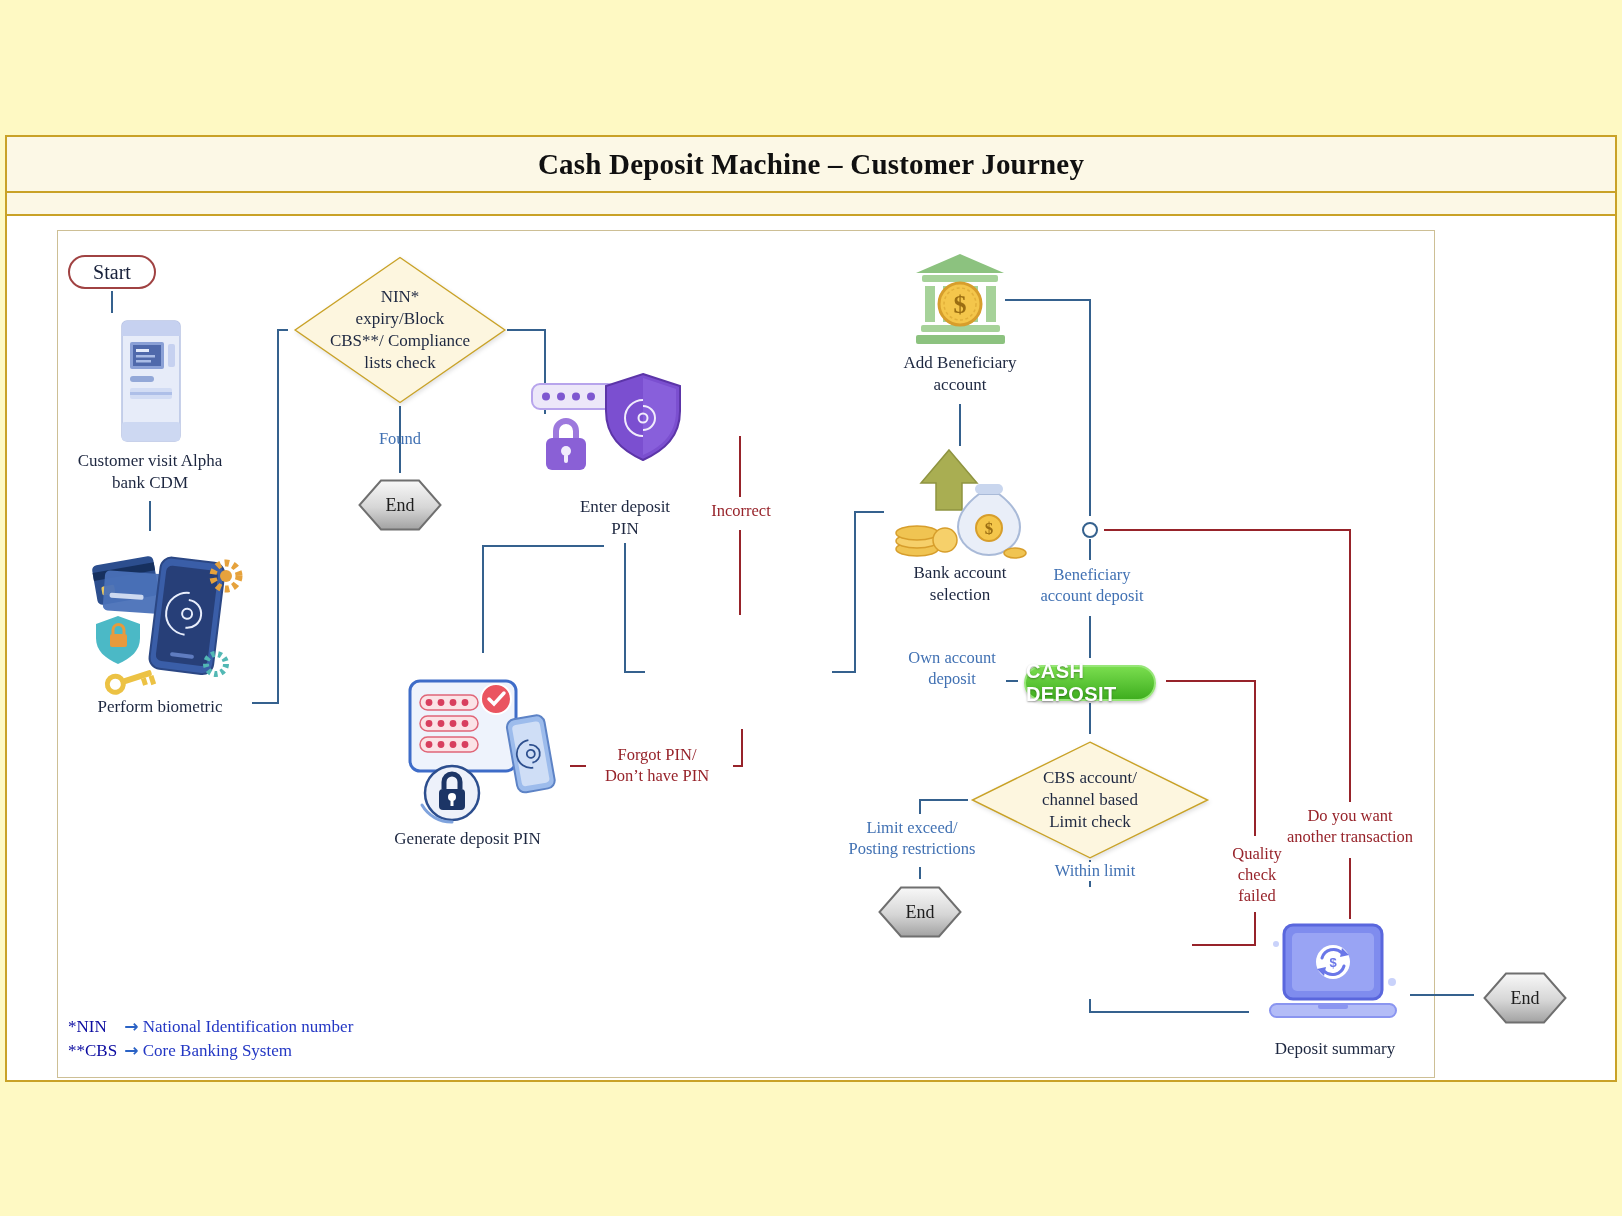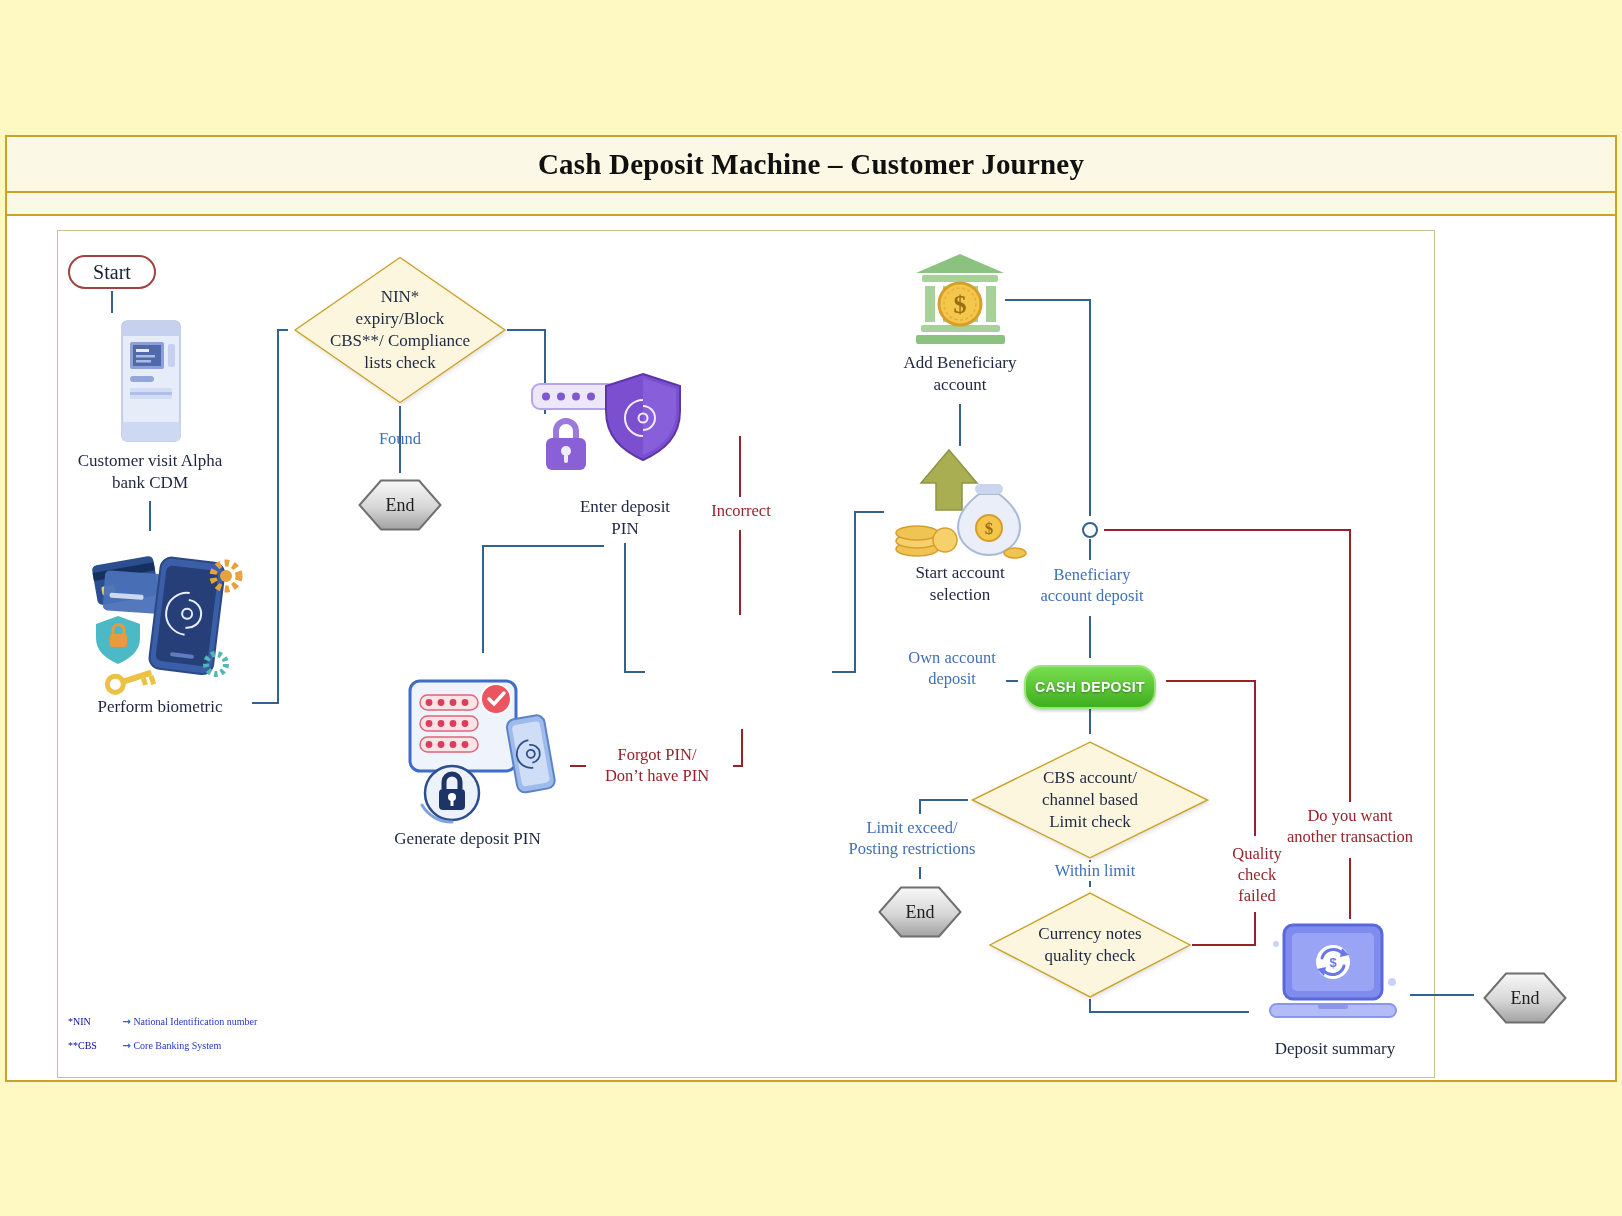--- a/index.html
+++ b/index.html
@@ -24,26 +24,26 @@
   .pill{position:absolute;left:68px;top:255px;width:88px;height:34px;z-index:3;border:2px solid #a04242;border-radius:17px;
     background:#fff;display:flex;align-items:center;justify-content:center;font-size:20px;color:#17203a}
   .diamond{position:absolute;z-index:3}
   .diamond svg{position:absolute;left:0;top:0;width:100%;height:100%;overflow:visible;filter:drop-shadow(1px 2px 2px rgba(0,0,0,.12))}
   .diamond polygon{fill:#fdf6df;stroke:#c9a227;stroke-width:1.4;vector-effect:non-scaling-stroke}
   .dtext{position:absolute;inset:0;display:flex;align-items:center;justify-content:center;text-align:center;
     white-space:pre-line;font-size:17px;line-height:1.3;color:#1d2740}
   .hex{position:absolute;width:84px;height:52px;z-index:3}
   .hex svg{position:absolute;inset:0;width:100%;height:100%}
   .hex-label{position:absolute;inset:0;display:flex;align-items:center;justify-content:center;font-size:18px;color:#1e1e1e}
-  .btn-green{position:absolute;left:1024px;top:665px;width:132px;height:44px;z-index:3;
+  .btn-green{position:absolute;left:1024px;top:665px;width:132px;height:36px;z-index:3;
     background:linear-gradient(180deg,#79dd4e,#3fae1f);border:2px solid #97e678;border-radius:18px;color:#fff;
-    font-family:"Liberation Sans",sans-serif;font-weight:bold;font-size:14px;letter-spacing:.4px;
-    display:flex;align-items:center;justify-content:center;text-shadow:0 1px 2px rgba(0,0,0,.35);box-shadow:0 2px 3px rgba(0,0,0,.2)}
+    font-family:"Liberation Sans",sans-serif;font-weight:bold;font-size:20px;letter-spacing:.4px;
+    display:flex;align-items:center;text-shadow:0 1px 2px rgba(0,0,0,.35);box-shadow:0 2px 3px rgba(0,0,0,.2)}
   .junction{position:absolute;left:1082px;top:522px;width:16px;height:16px;z-index:3;border:2.5px solid #35618e;border-radius:50%;background:#fff}
-  .footnote{position:absolute;z-index:3;font-size:10px}
+  .footnote{position:absolute;z-index:3;font-size:17px}
   .fterm{color:#0a0aa0;display:inline-block;min-width:52px}
   .farrow{color:#2a62c5;font-weight:bold;font-family:"DejaVu Sans",sans-serif}
   .fdef{color:#2337c4}
 </style>
 </head>
 <body>
 
 <div class="canvas">
 
   <div class="band title">
@@ -255,21 +255,21 @@
       <ellipse cx="24" cy="93" rx="21" ry="7" fill="#f6d06a" stroke="#d79e2c" stroke-width="1.5"></ellipse>
       <ellipse cx="24" cy="85" rx="21" ry="7" fill="#f0c452" stroke="#d79e2c" stroke-width="1.5"></ellipse>
       <circle cx="52" cy="92" r="12" fill="#f6d06a" stroke="#d79e2c" stroke-width="1.5"></circle>
       <path d="M86,46 c-13,10 -21,21 -21,33 a31,28 0 0 0 62,0 c0,-12 -8,-23 -21,-33 z" fill="#e9eef8" stroke="#a9bad8" stroke-width="2"></path>
       <rect x="82" y="36" width="28" height="10" rx="5" fill="#c9d6ee"></rect>
       <circle cx="96" cy="80" r="13" fill="#f4c64b" stroke="#d79e2c" stroke-width="2"></circle>
       <text x="96" y="86" text-anchor="middle" font-size="17" font-weight="bold" fill="#9a6d12" font-family="Liberation Serif,serif">$</text>
       <ellipse cx="122" cy="105" rx="11" ry="5" fill="#f0c452" stroke="#d79e2c" stroke-width="1.5"></ellipse>
     </svg>
   </div>
-  <div class="lbl" style="left:883px;top:562px;width:154px">Start account
+  <div class="lbl" style="left:883px;top:562px;width:154px">Bank account
 selection</div>
 
   <div class="illus" style="left:913px;top:252px;width:95px;height:100px">
     <svg viewBox="0 0 95 100">
       <polygon points="47,2 91,21 3,21" fill="#8cc27f"></polygon>
       <rect x="9" y="23" width="76" height="7" rx="2" fill="#a6d299"></rect>
       <rect x="12" y="34" width="10" height="36" fill="#a6d299"></rect>
       <rect x="30" y="34" width="10" height="36" fill="#a6d299"></rect>
       <rect x="55" y="34" width="10" height="36" fill="#a6d299"></rect>
       <rect x="73" y="34" width="10" height="36" fill="#a6d299"></rect>
@@ -312,27 +312,20 @@
         <stop offset="0" stop-color="#f8f8f8"></stop>
             <stop offset="0.55" stop-color="#d6d6d6"></stop>
             <stop offset="1" stop-color="#a2a2a2"></stop>
       </linearGradient>
         </defs>
       <polygon points="23,1.5 61,1.5 82.5,26 61,50.5 23,50.5 1.5,26" fill="url(#hg2)" stroke="#6f6f6f" stroke-width="2"></polygon>
     </svg>
     <div class="hex-label">End</div>
   </div>
 
-  <div class="diamond" style="left:988px;top:892px;width:204px;height:106px">
-    <svg viewBox="0 0 100 100" preserveAspectRatio="none">
-      <polygon points="50,1 99,50 50,99 1,50"></polygon>
-    </svg>
-    <div class="dtext">Currency notes
-quality check</div>
-  </div>
   <div class="lbl red" style="left:1213px;top:843px;width:88px">Quality
 check
 failed</div>
   <div class="lbl red" style="left:1265px;top:805px;width:170px">Do you want
 another transaction</div>
 
   <div class="illus" style="left:1258px;top:922px;width:150px;height:112px">
     <svg viewBox="0 0 150 112">
       <rect x="26" y="3" width="98" height="74" rx="9" fill="#7f8cee" stroke="#5a67dd" stroke-width="3"></rect>
       <rect x="34" y="11" width="82" height="58" rx="5" fill="#99a4f4"></rect>

